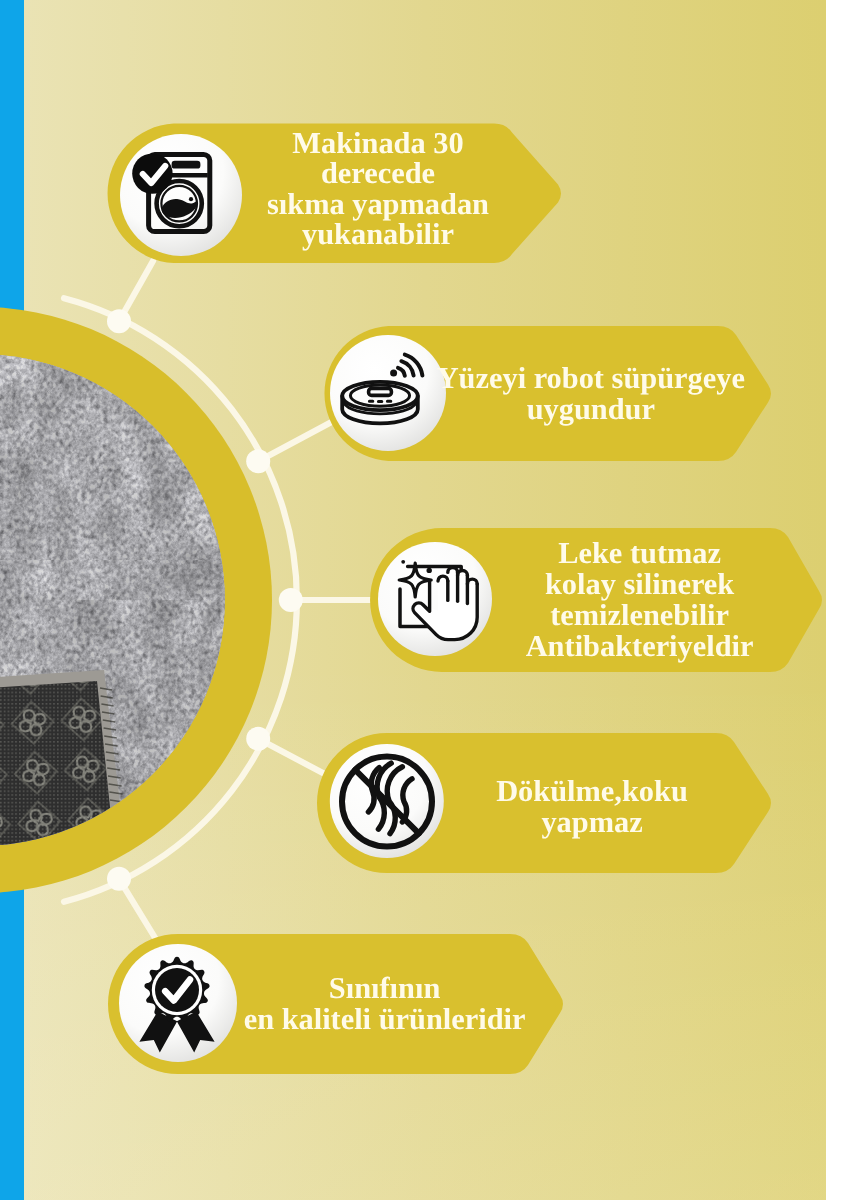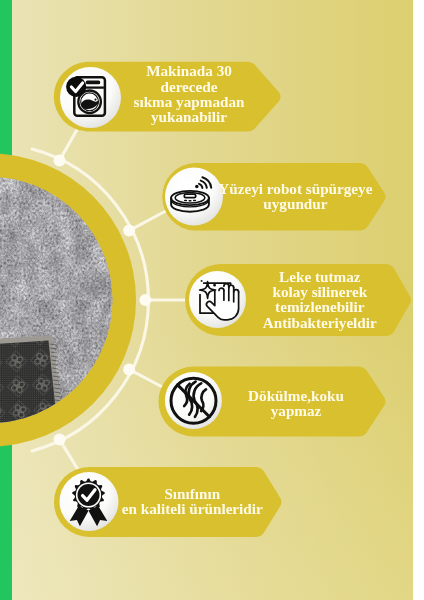--- a/index.html
+++ b/index.html
@@ -1,17 +1,17 @@
 <!DOCTYPE html>
 <html><head>
 <meta charset="utf-8">
 <style>
   html,body{margin:0;padding:0;background:#ffffff;}
   body{width:424px;height:600px;overflow:hidden;font-family:"Liberation Serif",serif;}
-  #stage{position:relative;width:388px;height:600px;background:#22c55e;}
+  #stage{position:relative;width:388px;height:600px;background:#0ea5e9;}
   #art{position:absolute;left:0;top:0;width:424px;height:600px;}
   .btxt{fill:#fffbe9;font-weight:bold;font-family:"Liberation Serif",serif;
         text-anchor:middle;}
 </style>
 </head>
 <body>
 
 <div id="stage">
 <svg id="art" viewBox="0 0 424 600" width="424" height="600">
   <defs>

